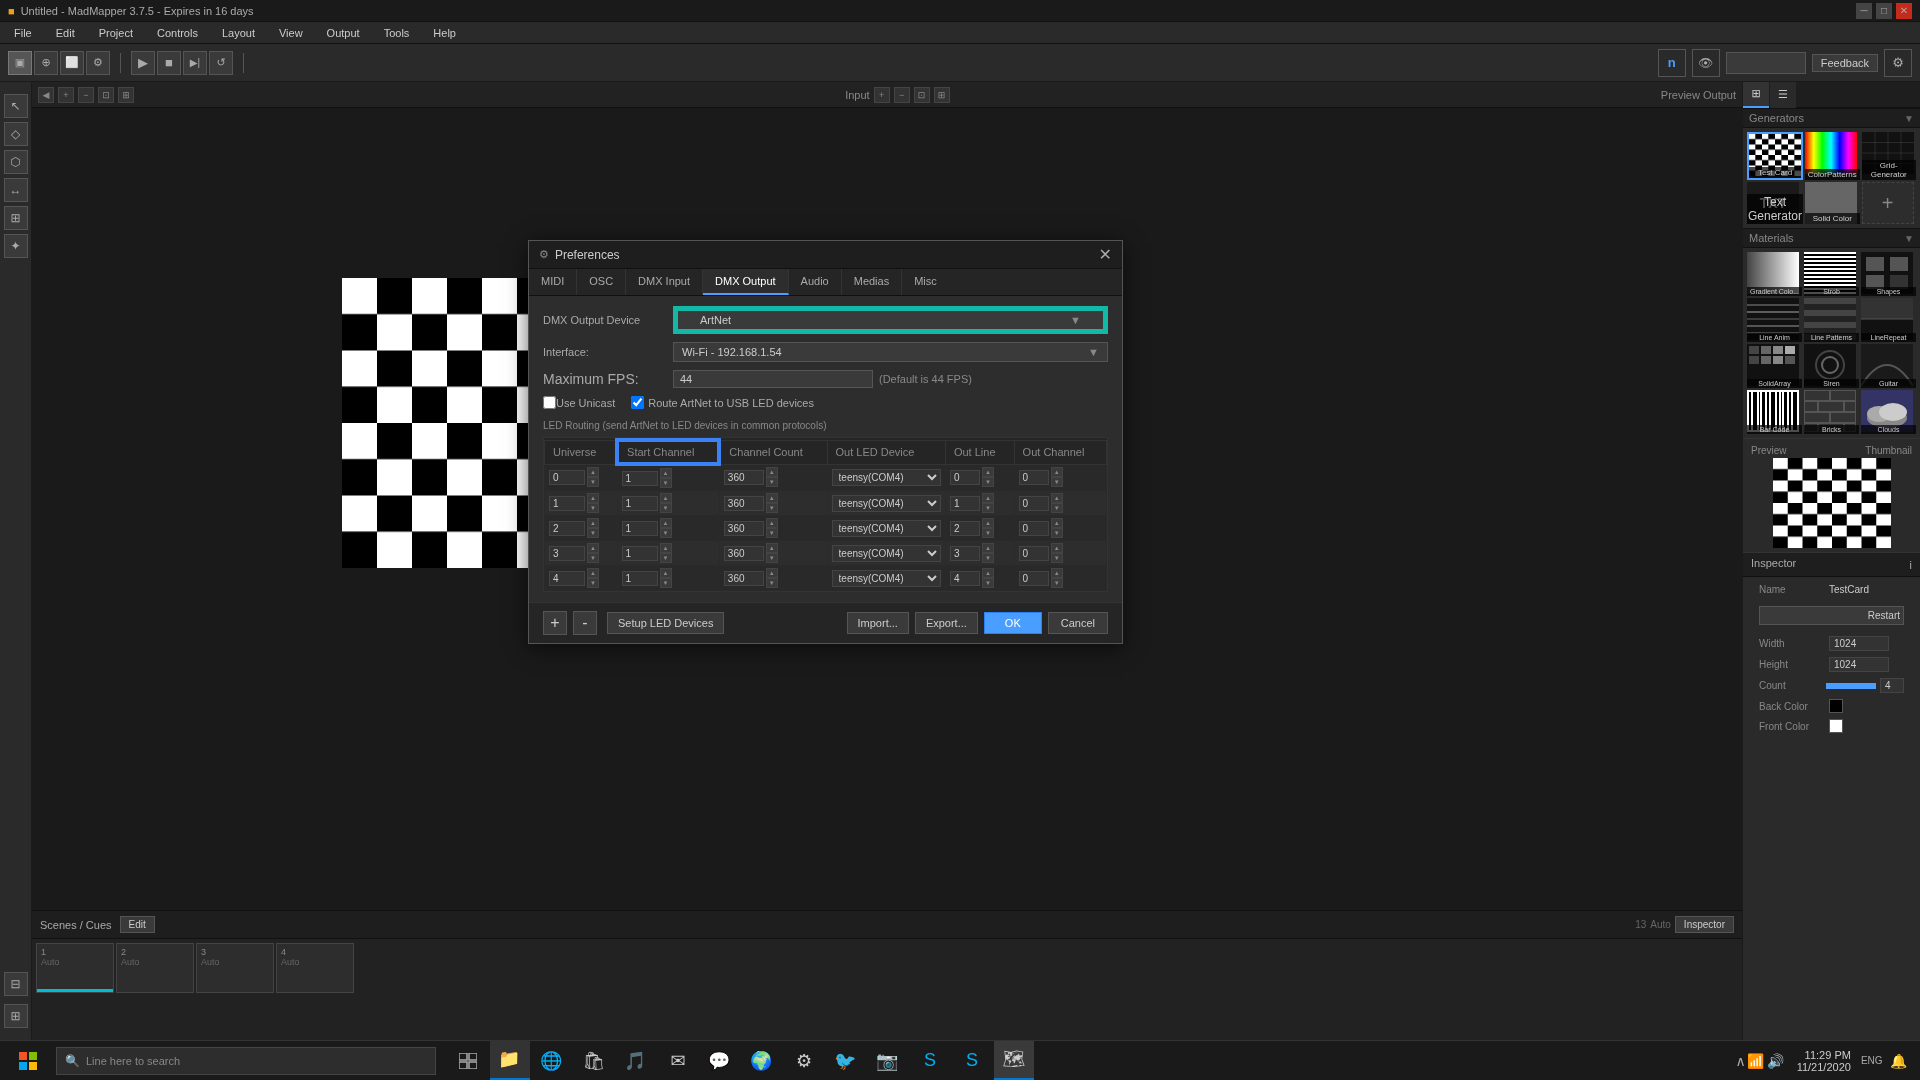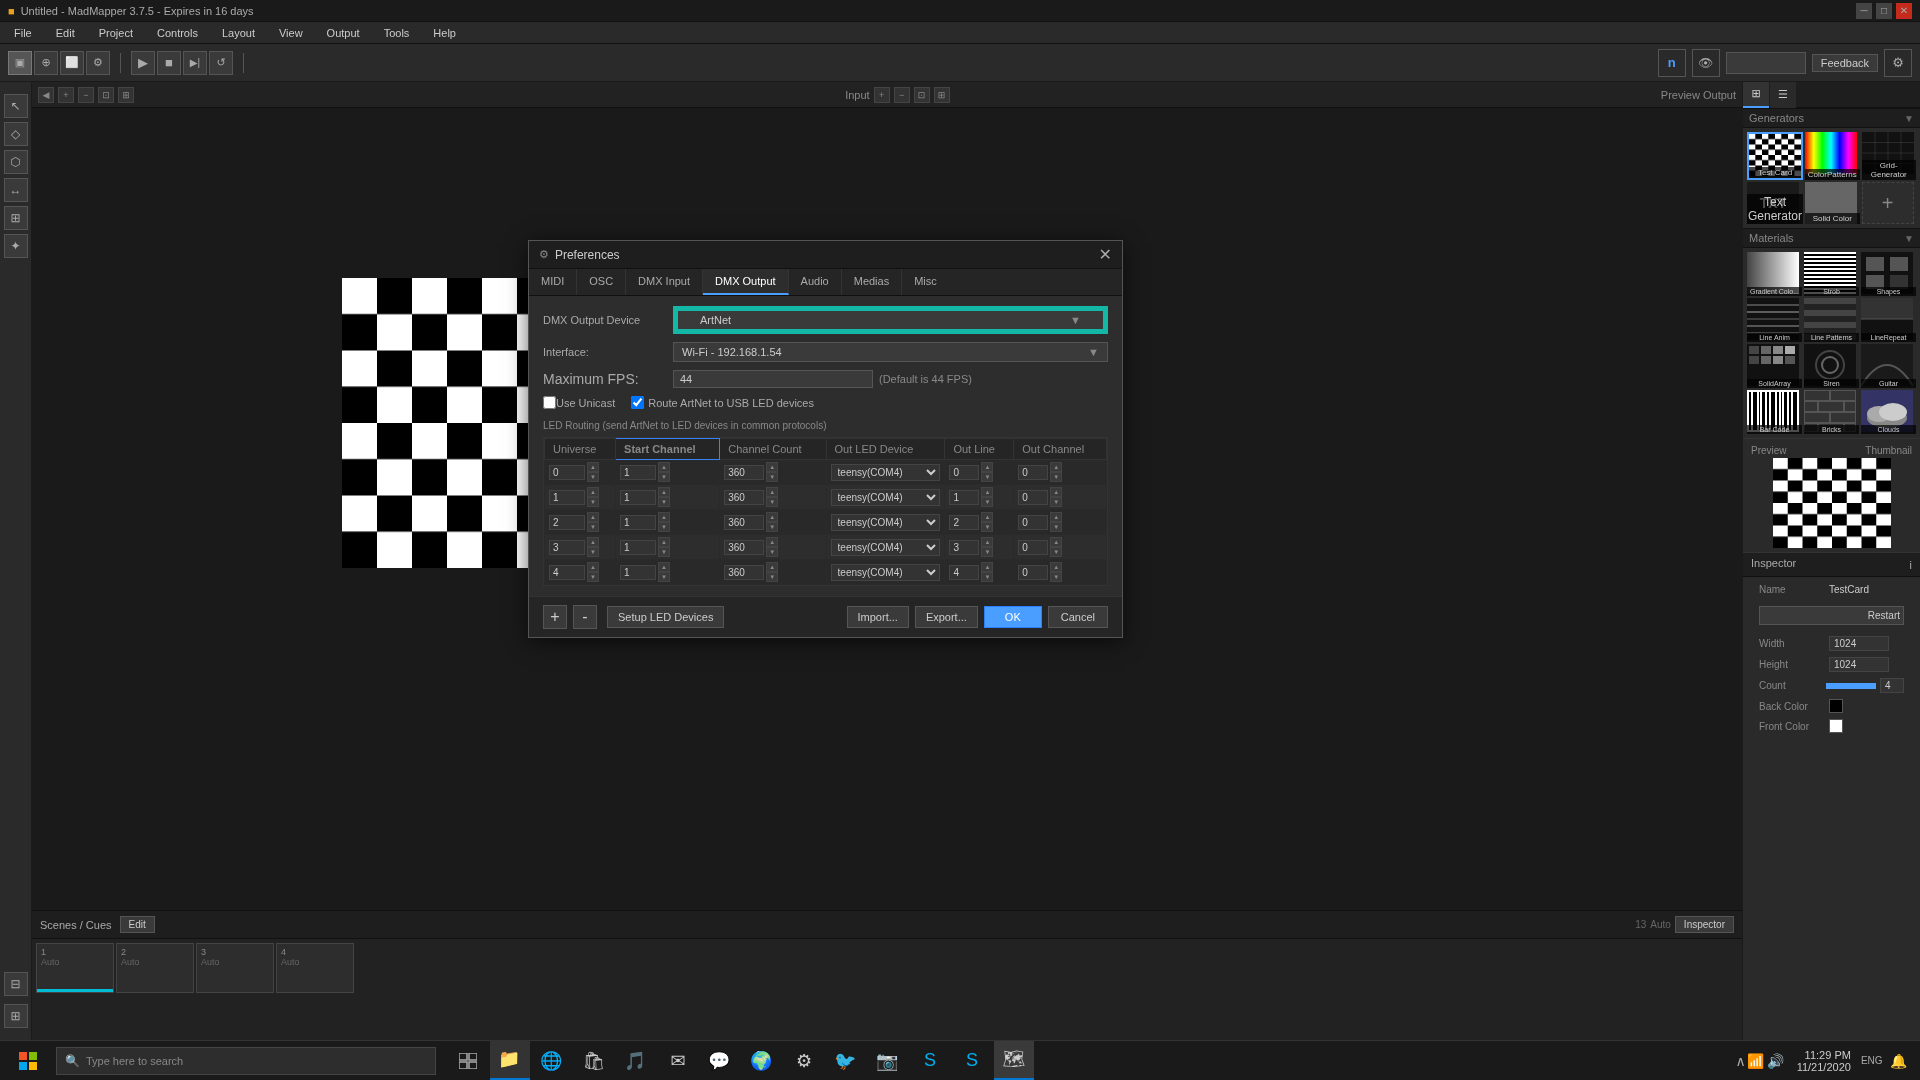--- a/index.html
+++ b/index.html
@@ -544,21 +544,21 @@
 
     <div style="margin-bottom:6px;">
       <span style="color:#888;font-size:10px;">LED Routing (send ArtNet to LED devices in common protocols)</span>
     </div>
 
     <div style="background:#252525;border:1px solid #333;max-height:180px;overflow-y:auto;">
       <table style="width:100%;border-collapse:collapse;font-size:10px;">
         <thead>
           <tr>
             <th style="background:#252525;color:#888;padding:4px 8px;text-align:left;border:1px solid #333;font-weight:normal;">Universe</th>
-            <th style="background:#252525;color:#888;padding:4px 8px;text-align:left;border:1px solid #3b82f6;font-weight:bold;">Start Channel</th>
+            <th style="background:#252525;color:#888;padding:4px 8px;text-align:left;border:4px solid #3b82f6;font-weight:normal;">Start Channel</th>
             <th style="background:#252525;color:#888;padding:4px 8px;text-align:left;border:1px solid #333;font-weight:normal;">Channel Count</th>
             <th style="background:#252525;color:#888;padding:4px 8px;text-align:left;border:1px solid #333;font-weight:normal;">Out LED Device</th>
             <th style="background:#252525;color:#888;padding:4px 8px;text-align:left;border:1px solid #333;font-weight:normal;">Out Line</th>
             <th style="background:#252525;color:#888;padding:4px 8px;text-align:left;border:1px solid #333;font-weight:normal;">Out Channel</th>
           </tr>
         </thead>
         <tbody id="led-table-body">
         <tr style="background: rgb(41, 41, 41);">
               <td style="padding: 2px 4px; border: 1px solid rgb(42, 42, 42); color: rgb(204, 204, 204);">
                 <div style="display: flex; align-items: center; gap: 2px;">
@@ -843,21 +843,21 @@
   <div class="taskbar-start">
     <svg width="18" height="18" viewBox="0 0 18 18">
       <rect x="0" y="0" width="8" height="8" fill="#f35325"></rect>
       <rect x="10" y="0" width="8" height="8" fill="#81bc06"></rect>
       <rect x="0" y="10" width="8" height="8" fill="#05a6f0"></rect>
       <rect x="10" y="10" width="8" height="8" fill="#ffba08"></rect>
     </svg>
   </div>
   <div class="taskbar-search">
     <span class="taskbar-search-icon">🔍</span>
-    <span class="taskbar-search-text">Type here to search</span>
+    <span class="taskbar-search-text">Line here to search</span>
   </div>
   <div class="taskbar-center">
 
     <div class="taskbar-app">
       <svg width="18" height="16" viewBox="0 0 18 16">
         <rect x="0" y="0" width="8" height="7" fill="none" stroke="#aaa" stroke-width="1.5"></rect>
         <rect x="10" y="0" width="8" height="7" fill="none" stroke="#aaa" stroke-width="1.5"></rect>
         <rect x="0" y="9" width="8" height="7" fill="none" stroke="#aaa" stroke-width="1.5"></rect>
         <rect x="10" y="9" width="8" height="7" fill="none" stroke="#aaa" stroke-width="1.5"></rect>
       </svg>

